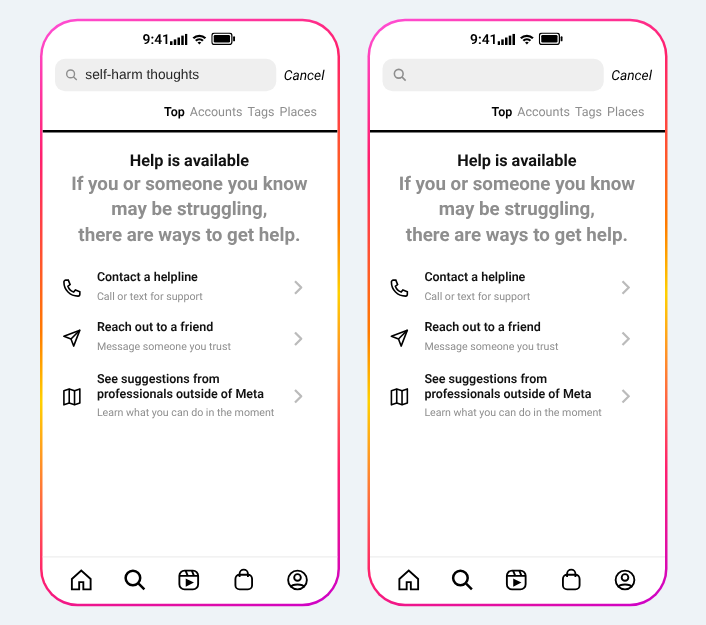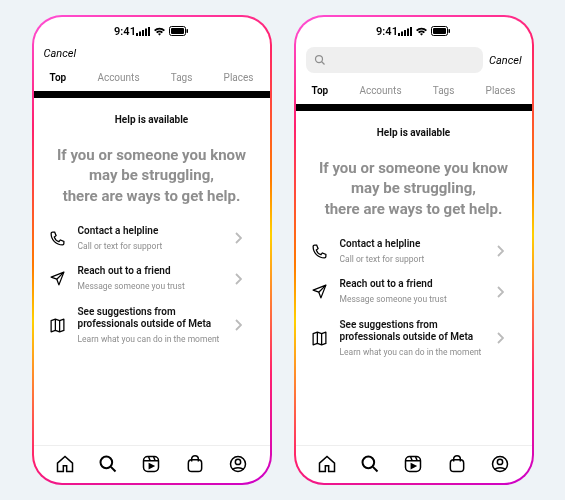--- a/index.html
+++ b/index.html
@@ -68,23 +68,23 @@
     color: #262626;
     width: 100%;
   }
   .cancel {
     font-size: 11px;
     color: #000;
     font-style: italic;
   }
   .tabs {
     display: flex;
-    justify-content: space-between;
+    justify-content: flex-end;
     padding: 0 14px;
-    border-bottom: 7px solid #000000;
+    border-bottom: 2px solid #000000;
   }
   .tab {
     font-size: 10px;
     color: #8e8e8e;
     padding: 6px 2px 8px 2px;
     position: relative;
   }
   .tab.active {
     color: #000;
     font-weight: 600;
@@ -94,24 +94,24 @@
     position: absolute;
     left: -2px; right: -2px; bottom: -1px;
     height: 1.5px;
     background: #000;
   }
   .help-block {
     padding: 16px 18px 8px 18px;
     text-align: center;
   }
   .help-title {
-    font-size: 10px;
+    font-size: 13px;
     font-weight: 700;
     color: #111;
-    margin-bottom: 20px;
+    margin-bottom: 0;
   }
   .help-sub {
     font-size: 15px;
     color: #8e8e8e;
     line-height: 1.35;
     font-weight: bold;
   }
   .options {
     padding: 4px 20px 0 6px;
   }
@@ -182,20 +182,27 @@
           </svg>
         <svg class="battery" width="20" height="10" viewBox="0 0 20 10">
             <rect x="0.5" y="0.5" width="16" height="9" rx="2" fill="none" stroke="#000" stroke-width="1"></rect>
             <rect x="2" y="2" width="13" height="6" rx="1" fill="#000"></rect>
             <rect x="17.5" y="3" width="1.5" height="4" rx="0.7" fill="#000"></rect>
           </svg>
       </span>
     </div>
 
     <div class="search-row">
+      <div class="search-box">
+        <svg width="12" height="12" viewBox="0 0 24 24" fill="none" stroke="#8e8e8e" stroke-width="2.5">
+            <circle cx="10" cy="10" r="7"></circle>
+            <line x1="15" y1="15" x2="21" y2="21"></line>
+          </svg>
+        <input value="self-harm thoughts" style="">
+      </div>
       <span class="cancel">Cancel</span>
     </div>
 
     <div class="tabs">
       <div class="tab active">Top</div>
       <div class="tab">Accounts</div>
       <div class="tab">Tags</div>
       <div class="tab">Places</div>
     </div>
 

